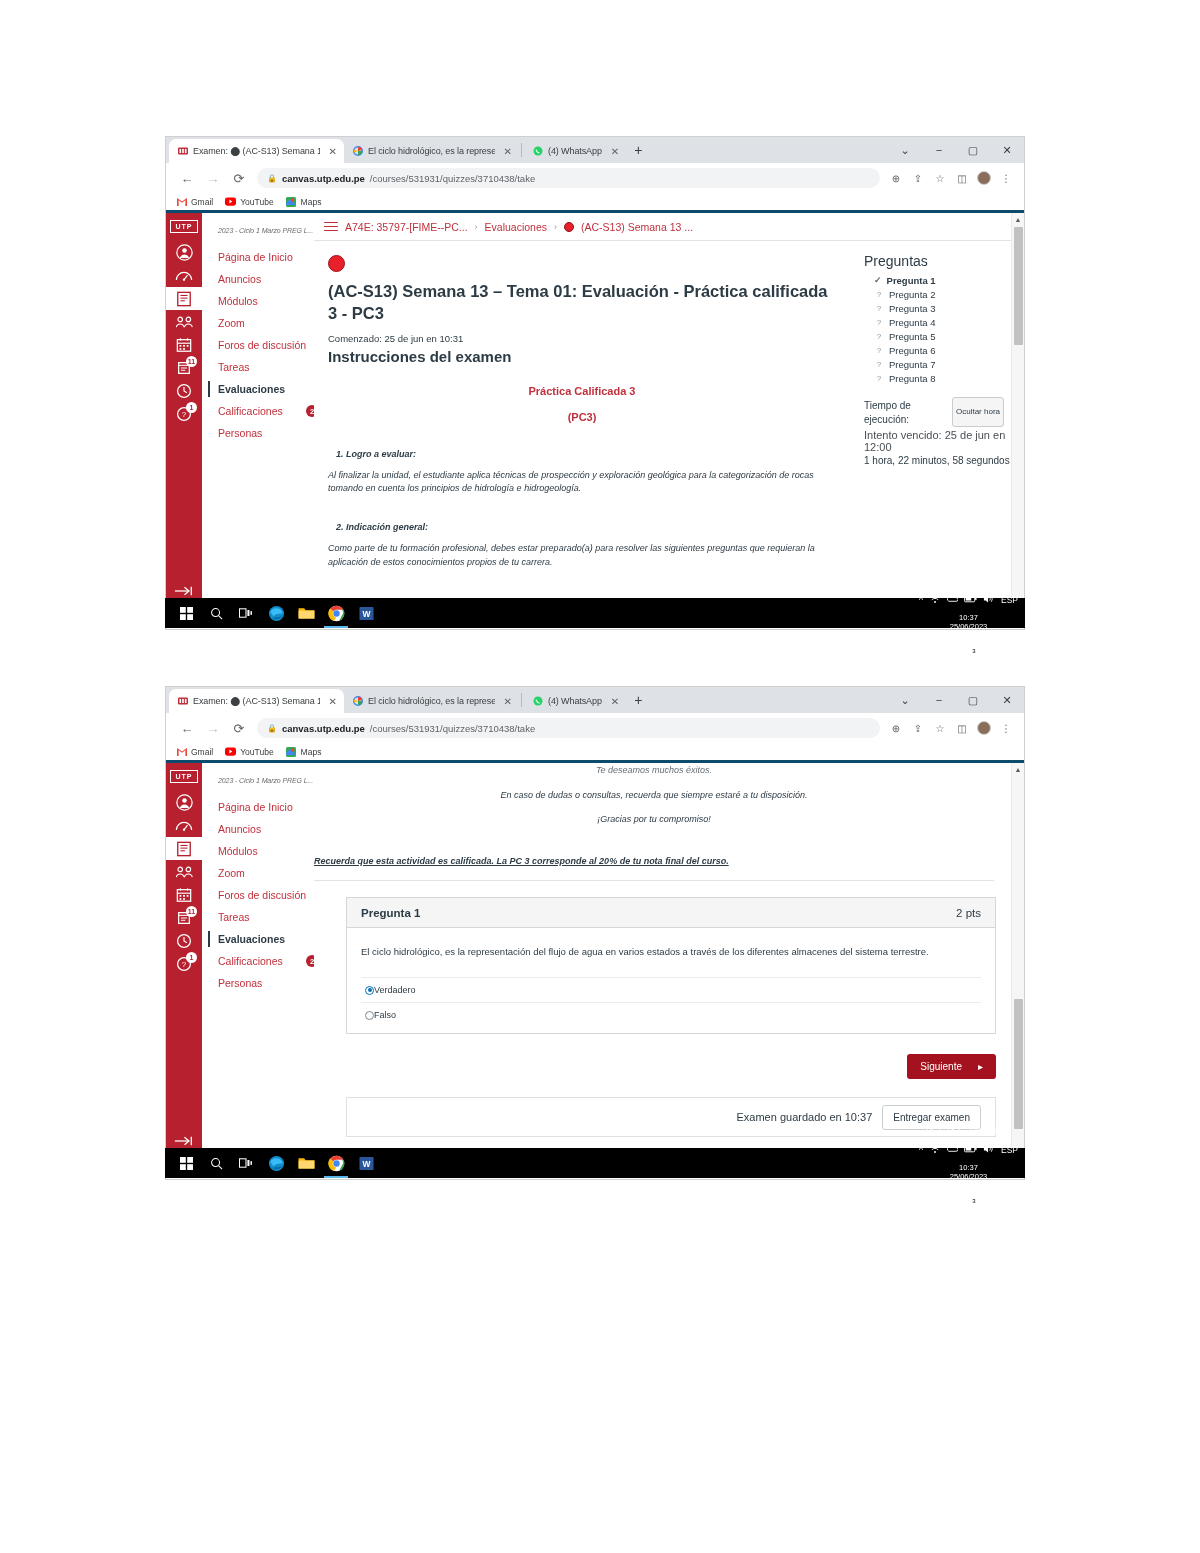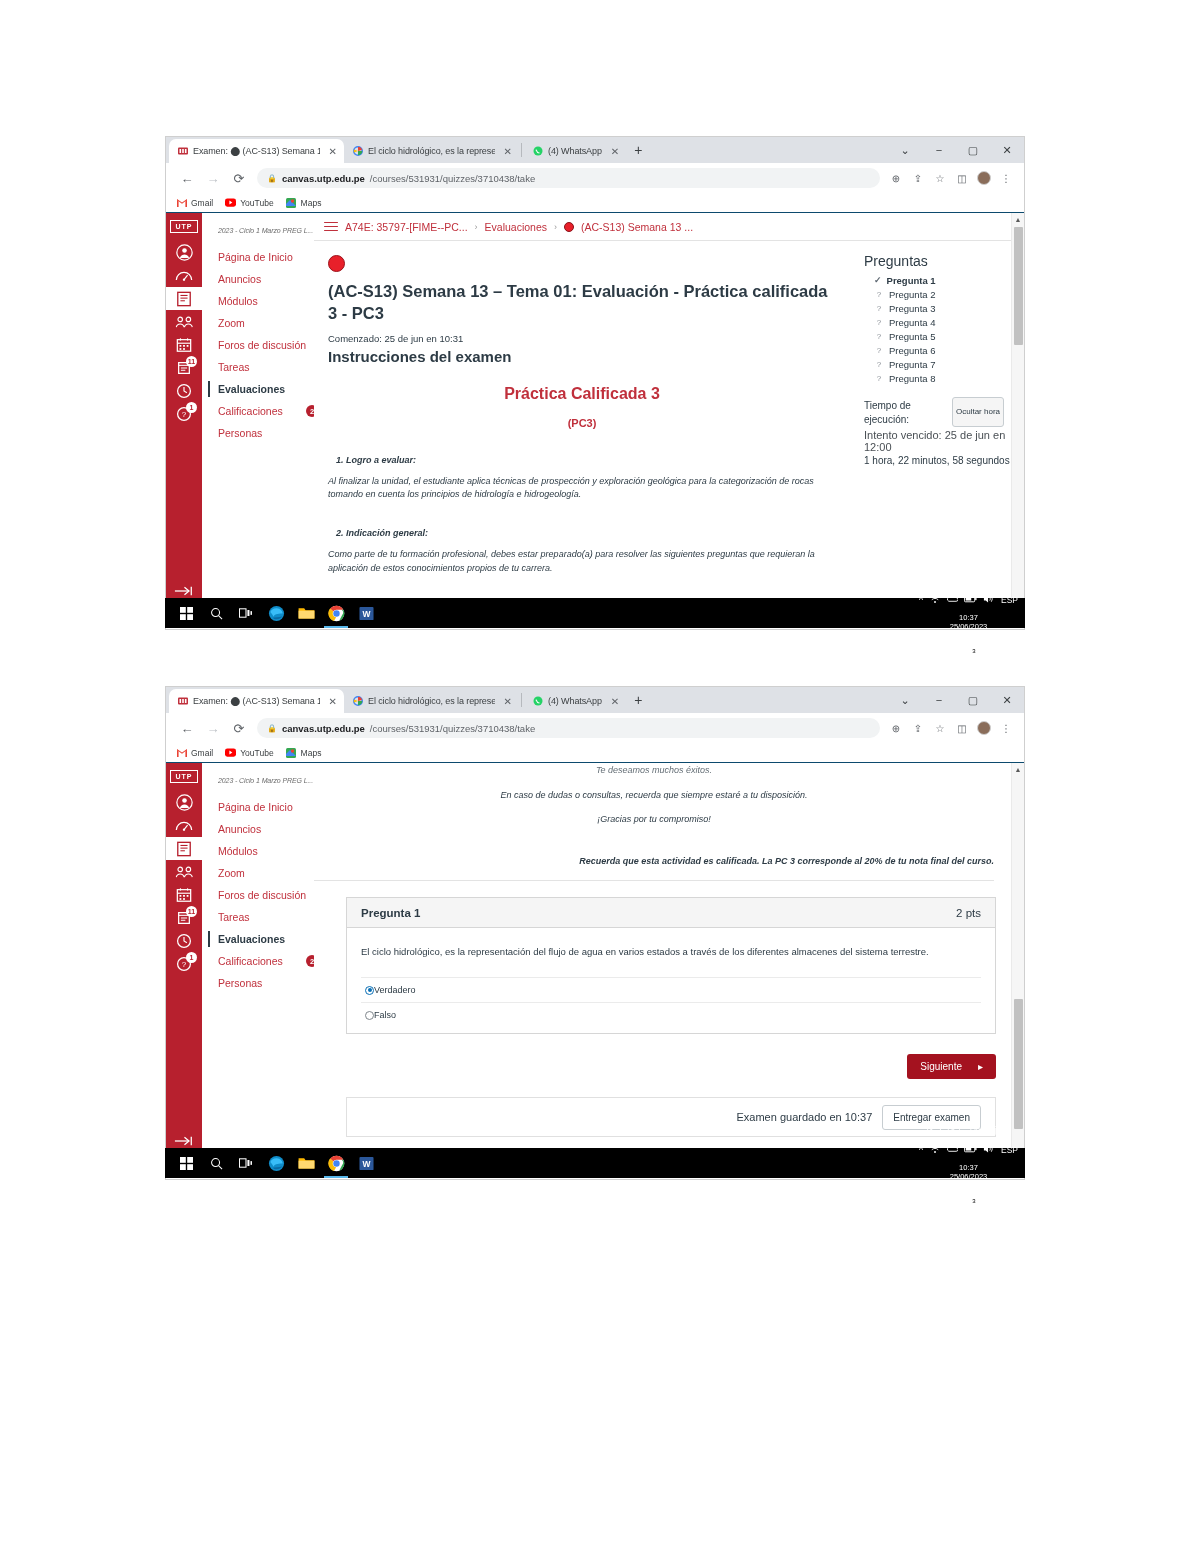--- a/index.html
+++ b/index.html
@@ -79,21 +79,21 @@
   .urlbox .path { color:#5f6368; }
   .omni-right { display:flex; align-items:center; gap:2px; margin-left:6px; }
   .omni-right span { width:20px;height:20px;display:flex;align-items:center;justify-content:center;
                      font-size:10px;color:#5f6368;}
   .avatar { width:14px;height:14px;border-radius:50%;background:#8a6d5a;
             display:inline-block; border:1px solid #cfcfcf; }
 
   
   .bookmarks {
     height:20px; background:#fff; display:flex; align-items:center; gap:12px;
-    padding-left:10px; font-size:8.5px; color:#3c4043; border-bottom:1px solid #0c4a6e;
+    padding-left:10px; font-size:8.5px; color:#3c4043; border-bottom:3px solid #0c4a6e;
   }
   .bm { display:flex; align-items:center; gap:4px; }
   .bm .bmi { width:11px; height:11px; display:flex; align-items:center; justify-content:center; font-size:8px;}
 
   
   .app { position:relative; display:flex; height: 394px; background:#fff; }
 
   
   .globalnav {
     width: 36px; background: #b7202e; color:#fff; flex:0 0 36px;
@@ -151,21 +151,21 @@
   .rightcol { width: 170px; flex:0 0 170px; padding: 12px 8px 0 10px; }
 
   .quiz-title {
     font-size:16.5px; font-weight:bold; color:#2d3b45; line-height:1.35;
     display:flex; align-items:flex-start; gap:8px; flex-wrap:wrap;
   }
   .title-dot { width:17px;height:17px;border-radius:50%;background:#e8202a;border:1.5px solid #9c121b; flex:0 0 17px; margin-top:2px;}
   .started { font-size:9.5px; color:#2d3b45; margin-top:8px; }
   .instr-h { font-size:15px; font-weight:bold; color:#2d3b45; margin-top:4px; }
 
-  .pc-head { text-align:center; color:#c0303c; font-weight:bold; font-size:16px; margin-top:20px; }
+  .pc-head { text-align:center; color:#c0303c; font-weight:bold; font-size:11px; margin-top:20px; }
   .pc-sub  { text-align:center; color:#c0303c; font-weight:bold; font-size:11px; margin-top:14px; }
 
   .sec-label { font-size:9px; font-weight:bold; font-style:italic; color:#2d3b45; margin-top:26px; padding-left:8px;}
   .sec-body  { font-size:9px; font-style:italic; color:#2d3b45; line-height:1.55; margin-top:10px; }
 
   
   .rc-title { font-size:14px; color:#2d3b45; margin-bottom:4px; }
   .q-item { font-size:9.5px; color:#2d3b45; display:flex; align-items:center; gap:5px; padding:1.5px 0 1.5px 10px;}
   .q-item.answered { font-weight:bold; }
   .q-mark { width:10px; height:10px; display:flex; align-items:center; justify-content:center;
@@ -189,22 +189,22 @@
     border-left:1px solid #eaeaea;
   }
   .vscroll .arrow { height:12px; display:flex;align-items:center;justify-content:center;font-size:7px;color:#5a5a5a;}
   .vscroll .arrow.bot { position:absolute; bottom:0; width:13px; }
   .thumb { position:absolute; left:2px; width:9px; background:#c1c1c1; border-radius:1px; }
 
   
   .scrolled-top { font-size:9px; font-style:italic; color:#2d3b45; text-align:center;
                   margin-top:-4px; opacity:0.75; overflow:hidden; height:11px;}
   .c-line { font-size:9px; font-style:italic; color:#2d3b45; text-align:center; margin-top:14px; }
-  .c-note { font-size:9px; font-style:italic; color:#2d3b45; text-align:right; margin-top:32px;
-            font-weight:bold; }
+  .c-note { font-size:9px; font-style:italic; color:#2d3b45; text-align:left; margin-top:32px;
+            font-weight:bold;text-decoration:underline; }
   .divider { border-top:1px solid #e3e3e3; margin-top:14px; }
 
   .qcard { margin: 16px 28px 0 32px; border:1px solid #d6d6d6; background:#fff; }
   .qcard-head {
     background:#f5f5f5; border-bottom:1px solid #d6d6d6;
     height:30px; display:flex; align-items:center; justify-content:space-between;
     padding: 0 14px; font-size:11.5px; color:#2d3b45;
   }
   .qcard-head .qname { font-weight:bold; }
   .qcard-body { padding: 16px 14px 6px 14px; }

